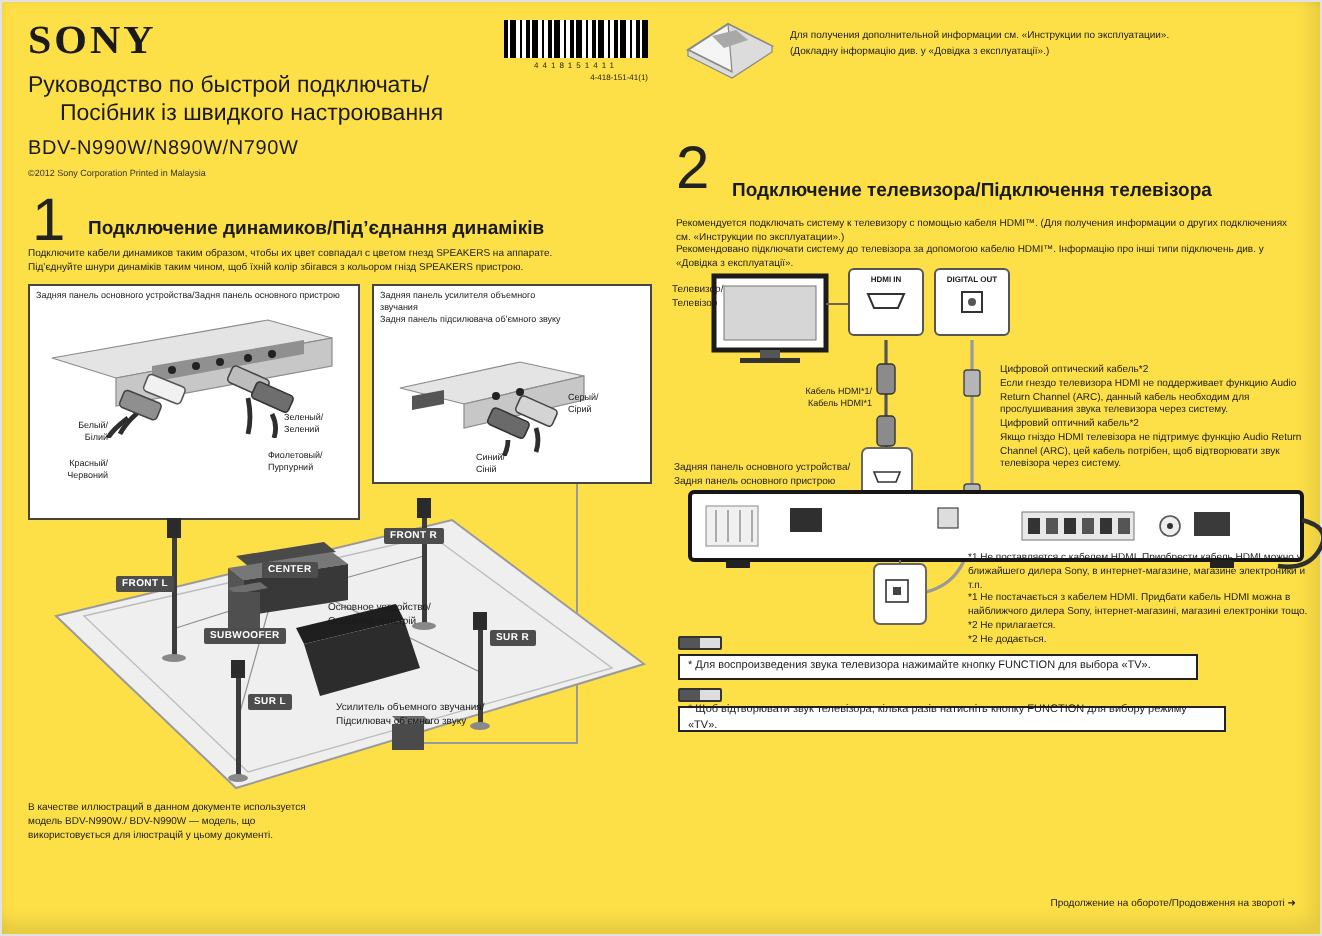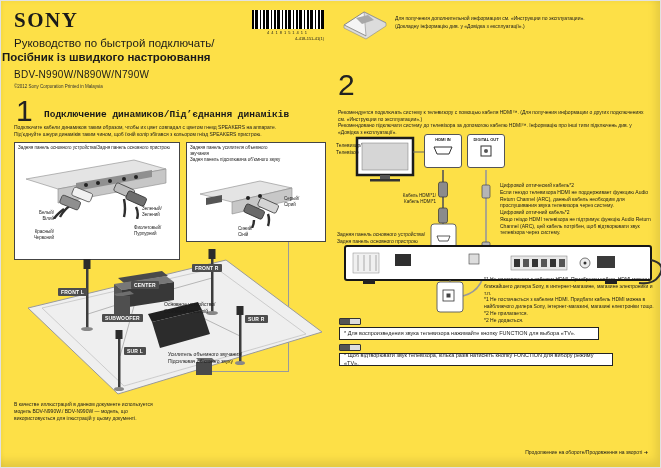--- a/index.html
+++ b/index.html
@@ -44,26 +44,26 @@
 
   <svg class="abs" style="left:342px;top:10px;" width="46" height="30" viewBox="0 0 46 30">
     <polygon points="22,2 44,13 24,26 2,15" fill="#f5f5f5" stroke="#888" stroke-width="1"></polygon>
     <polygon points="22,2 44,13 44,16 24,29 2,18 2,15 24,26" fill="#dcdcdc" stroke="#888" stroke-width="0.6"></polygon>
     <polygon points="14,8 26,5 32,10 20,14" fill="#a8a8a8"></polygon>
   </svg>
   <div class="abs f5" style="left:395px;top:15px;width:258px;">Для получения дополнительной информации см. «Инструкции по эксплуатации».</div>
   <div class="abs f5" style="left:395px;top:23px;width:258px;">(Докладну інформацію див. у «Довідка з експлуатації».)</div>
 
   <div class="abs f115" style="left:14px;top:36px;">Руководство по быстрой подключать/</div>
-  <div class="abs f115" style="left:2px;top:50px;font-weight:bold;">Посібник із швидкого настроювання</div>
+  <div class="abs f115" style="left:30px;top:50px;">Посібник із швидкого настроювання</div>
   <div class="abs f10" style="left:14px;top:69px;">BDV-N990W/N890W/N790W</div>
   <div class="abs f45" style="left:14px;top:84px;color:#333;">©2012 Sony Corporation   Printed in Malaysia</div>
 
   <div class="abs stepnum" style="left:16px;top:94px;">1</div>
-  <div class="abs steptitle" style="left:44px;top:109px;font-family:Liberation Mono, monospace;">Подключение динамиков/Під’єднання динаміків</div>
+  <div class="abs steptitle" style="left:44px;top:109px;">Подключение динамиков/Під’єднання динаміків</div>
   <div class="abs f5" style="left:14px;top:124px;width:320px;">Подключите кабели динамиков таким образом, чтобы их цвет совпадал с цветом гнезд SPEAKERS на аппарате.</div>
   <div class="abs f5" style="left:14px;top:131px;width:320px;">Під’єднуйте шнури динаміків таким чином, щоб їхній колір збігався з кольором гнізд SPEAKERS пристрою.</div>
 
   <div class="abs panelbox" style="left:14px;top:142px;width:166px;height:118px;"></div>
   <div class="abs f45" style="left:18px;top:145px;width:160px;">Задняя панель основного устройства/Задня панель основного пристрою</div>
   <svg class="abs" style="left:20px;top:155px;" width="154" height="64" viewBox="0 0 154 64">
     <polygon points="6,24 114,5 146,14 38,34" fill="#e4e4e4" stroke="#8a8a8a" stroke-width="0.6"></polygon>
     <polygon points="38,34 146,14 146,28 38,48" fill="#c7c7c7" stroke="#8a8a8a" stroke-width="0.6"></polygon>
     <polygon points="56,28 132,15 132,22 56,36" fill="#909090"></polygon>
     <circle cx="66" cy="30" r="2" fill="#222"></circle>
@@ -185,20 +185,21 @@
       <div>Підсилювач об’ємного звуку</div>
   </div>
 
   <div class="abs f5" style="left:14px;top:401px;width:150px;">
     <div>В качестве иллюстраций в данном документе используется</div>
     <div>модель BDV-N990W./ BDV-N990W — модель, що</div>
     <div>використовується для ілюстрацій у цьому документі.</div>
   </div>
 
   <div class="abs stepnum" style="left:338px;top:68px;">2</div>
+  <div class="abs steptitle" style="left:366px;top:90px;">Подключение телевизора/Підключення телевізора</div>
   <div class="abs f5" style="left:338px;top:109px;width:314px;">Рекомендуется подключать систему к телевизору с помощью кабеля HDMI™. (Для получения информации о других подключениях см. «Инструкции по эксплуатации».)</div>
   <div class="abs f5" style="left:338px;top:122px;width:314px;">Рекомендовано підключати систему до телевізора за допомогою кабелю HDMI™. Інформацію про інші типи підключень див. у «Довідка з експлуатації».</div>
 
   <svg class="abs" style="left:335px;top:130px;" width="326" height="186" viewBox="0 0 326 186">
     <rect x="22" y="8" width="56" height="37" fill="#fff" stroke="#1c1c1c" stroke-width="2.5"></rect>
     <rect x="27" y="13" width="46" height="27" fill="#d6d6d6" stroke="#777" stroke-width="0.5"></rect>
     <rect x="45" y="45" width="10" height="4" fill="#555"></rect>
     <rect x="35" y="49" width="30" height="2.5" fill="#333"></rect>
     <line x1="78" y1="22" x2="89" y2="22" stroke="#666" stroke-width="1"></line>
     <line x1="108" y1="40" x2="108" y2="96" stroke="#555" stroke-width="1.6"></line>

